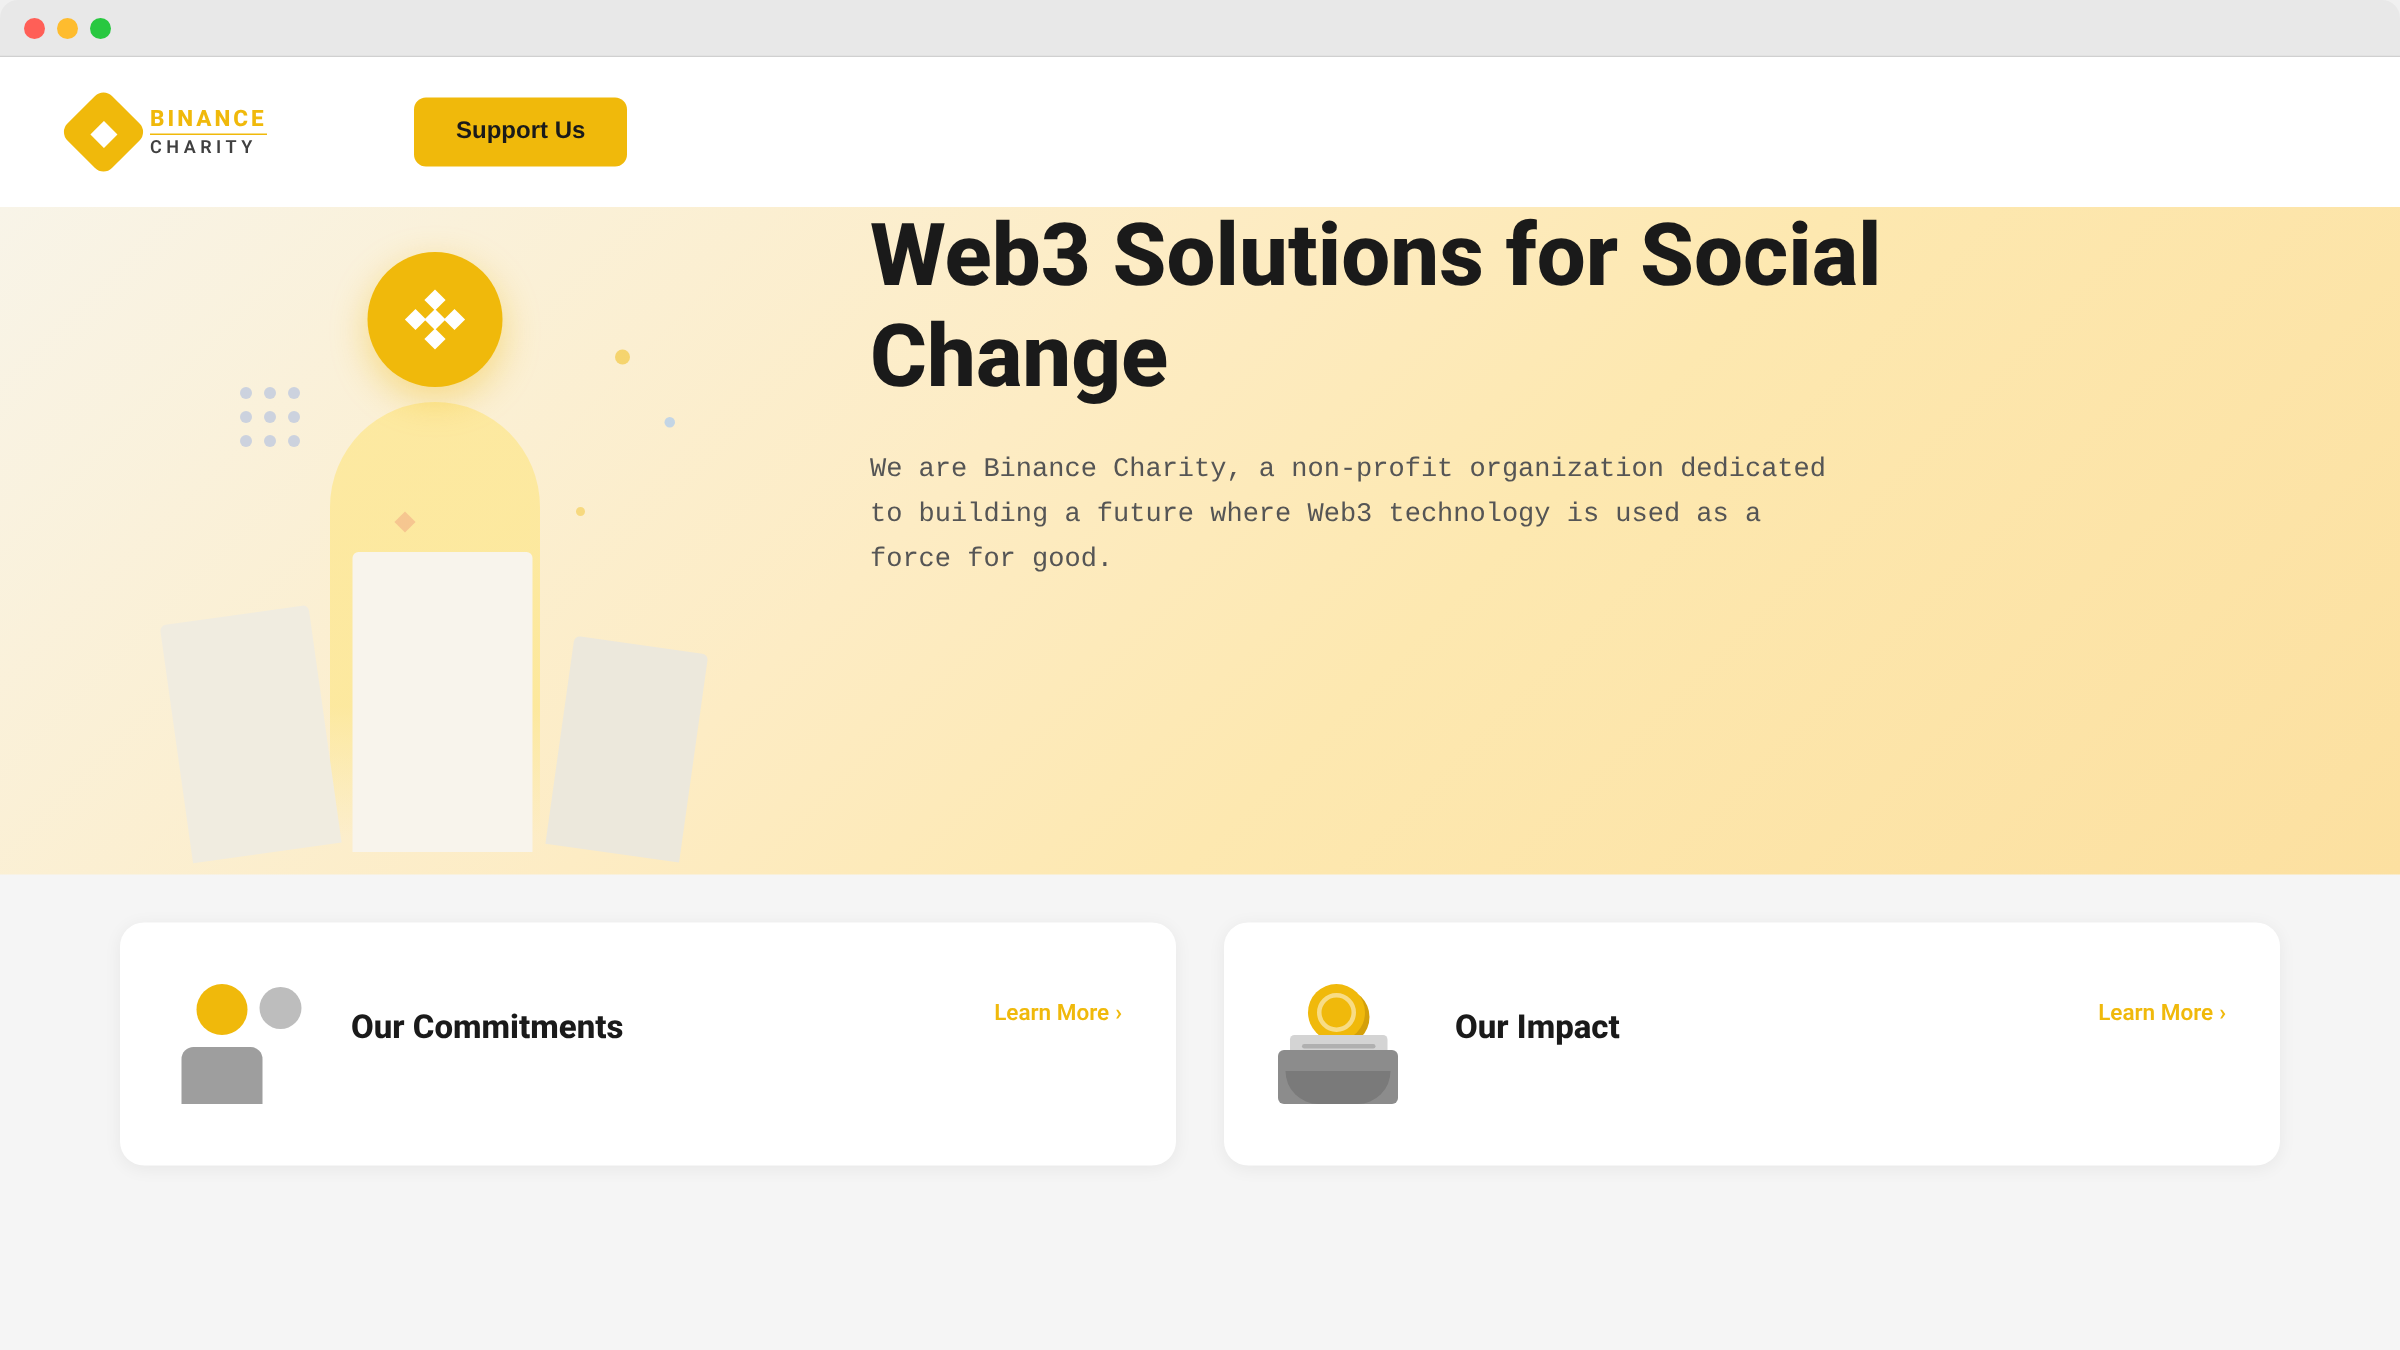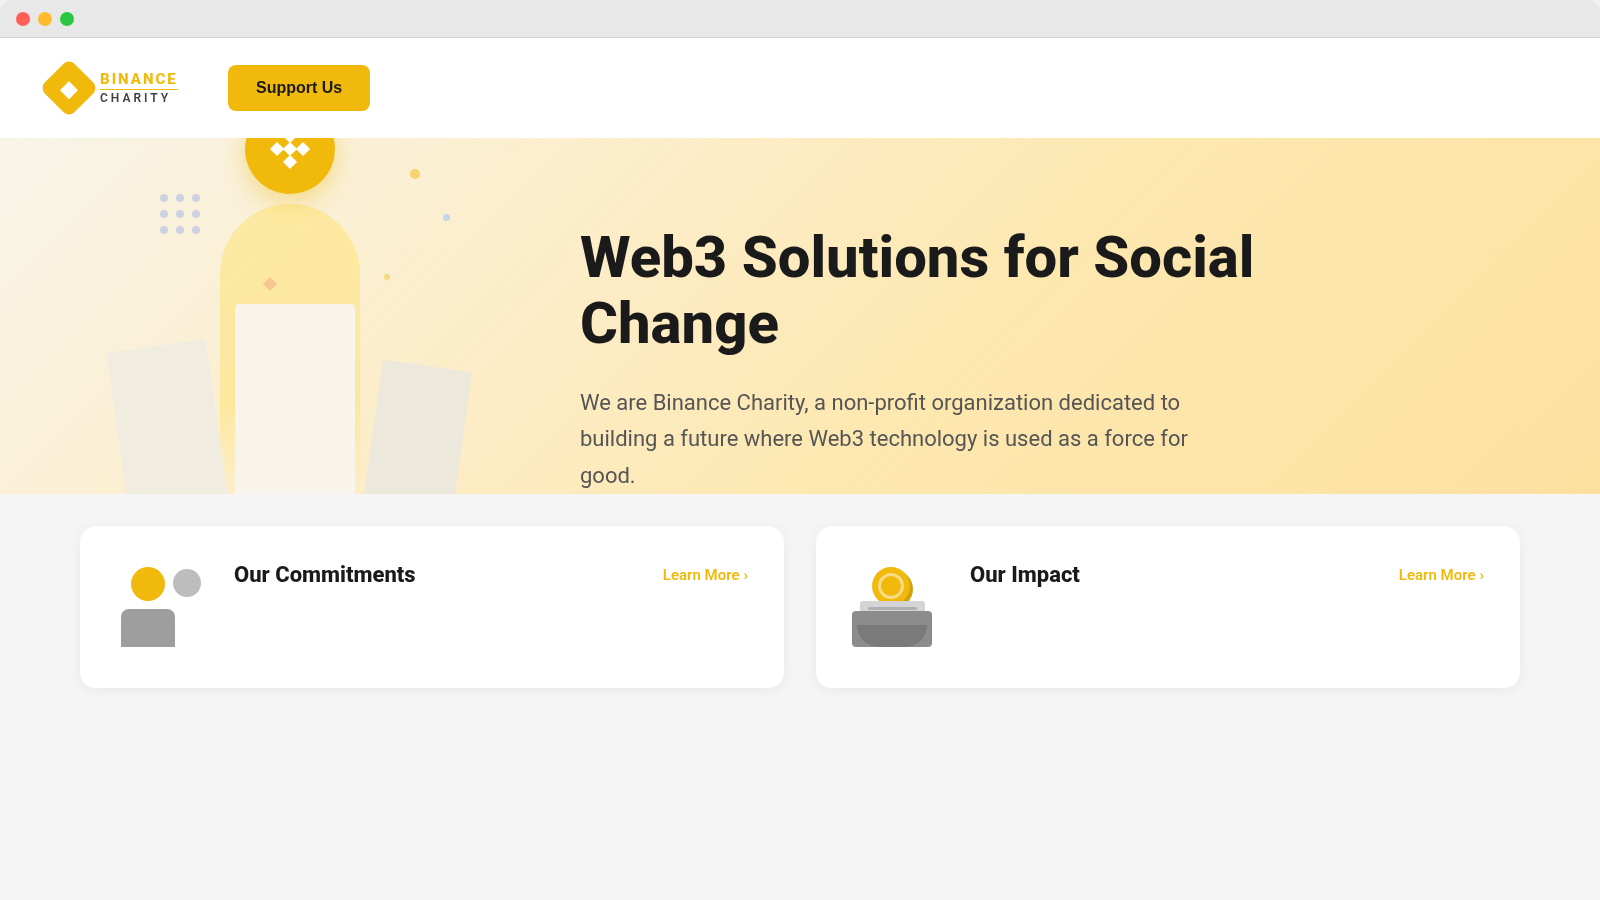--- a/index.html
+++ b/index.html
@@ -114,28 +114,29 @@
     .support-btn {
       background: #F0B90B;
       color: #1a1a1a;
       border: none;
       border-radius: 8px;
       padding: 14px 28px;
       font-size: 16px;
       font-weight: 700;
       cursor: pointer;
       min-width: 140px;
+      margin-left: 48px;
     }
 
     
     .hero {
       background: linear-gradient(135deg, #f8f4e8 0%, #fdecc4 40%, #fde8b0 60%, #fce0a0 100%);
-      height: 356px;
-      display: flex;
-      align-items: flex-end;
+      height: 445px;
+      display: flex;
+      align-items: flex-start;
       padding: 0 120px 0 80px;
       position: relative;
       overflow: hidden;
     }
     .hero-illustration {
       width: 420px;
       min-width: 420px;
       height: 420px;
       position: relative;
       display: flex;
@@ -238,24 +239,25 @@
     }
     .hero-title {
       font-size: 58px;
       font-weight: 800;
       color: #1a1a1a;
       line-height: 1.15;
       margin-bottom: 28px;
       max-width: 680px;
     }
     .hero-subtitle {
-      font-size: 22px;
+      font-size: 18px;
       color: #555;
       line-height: 1.65;
       max-width: 640px;
+      font-family: Liberation Mono, monospace;
     }
 
     
     .cards-section {
       background: #f5f5f5;
       padding: 32px 80px 32px 80px;
       display: flex;
       gap: 32px;
     }
     .card {
@@ -360,20 +362,21 @@
     .card-header {
       display: flex;
       align-items: center;
       justify-content: space-between;
       margin-bottom: 14px;
     }
     .card-title {
       font-size: 22px;
       font-weight: 800;
       color: #1a1a1a;
+      margin-top: 22px;
     }
     .learn-more {
       color: #F0B90B;
       font-size: 15px;
       font-weight: 600;
       cursor: pointer;
       display: flex;
       align-items: center;
       gap: 4px;
       text-decoration: none;

